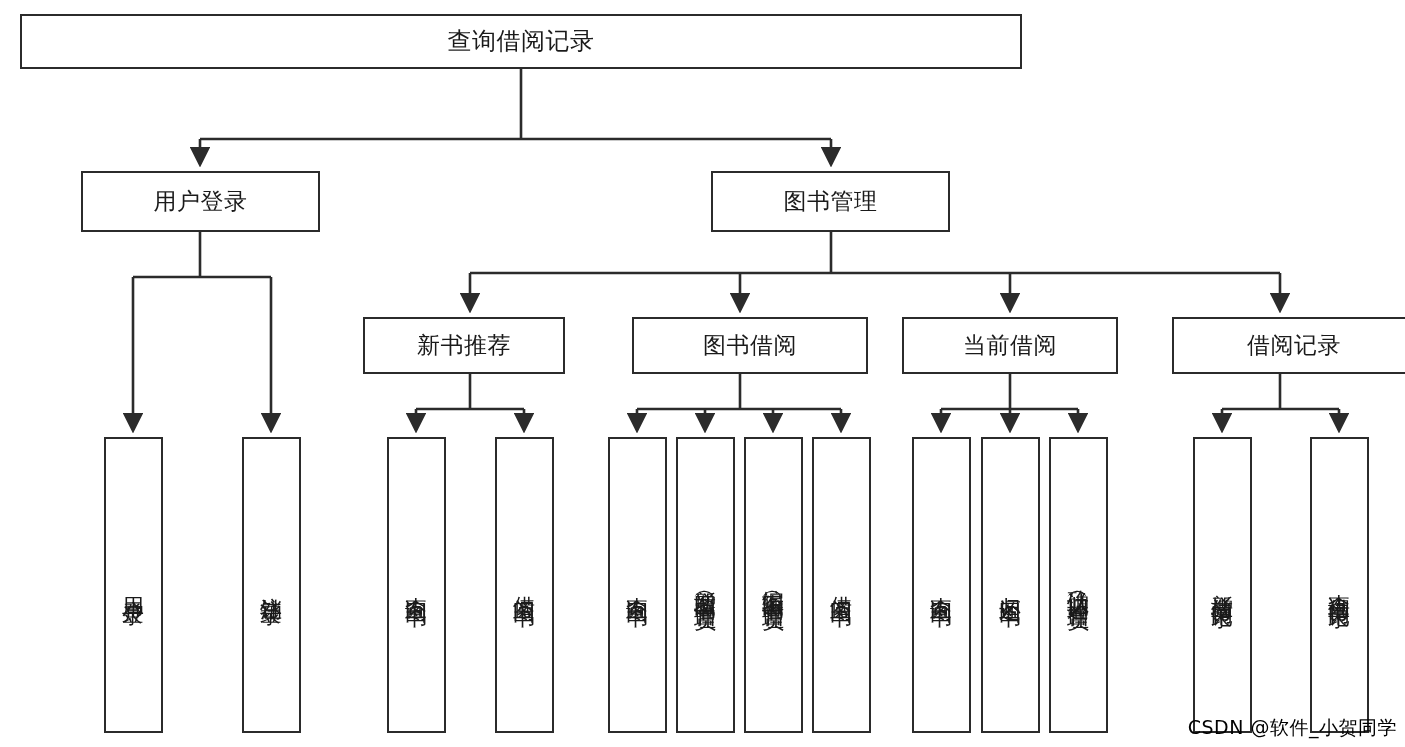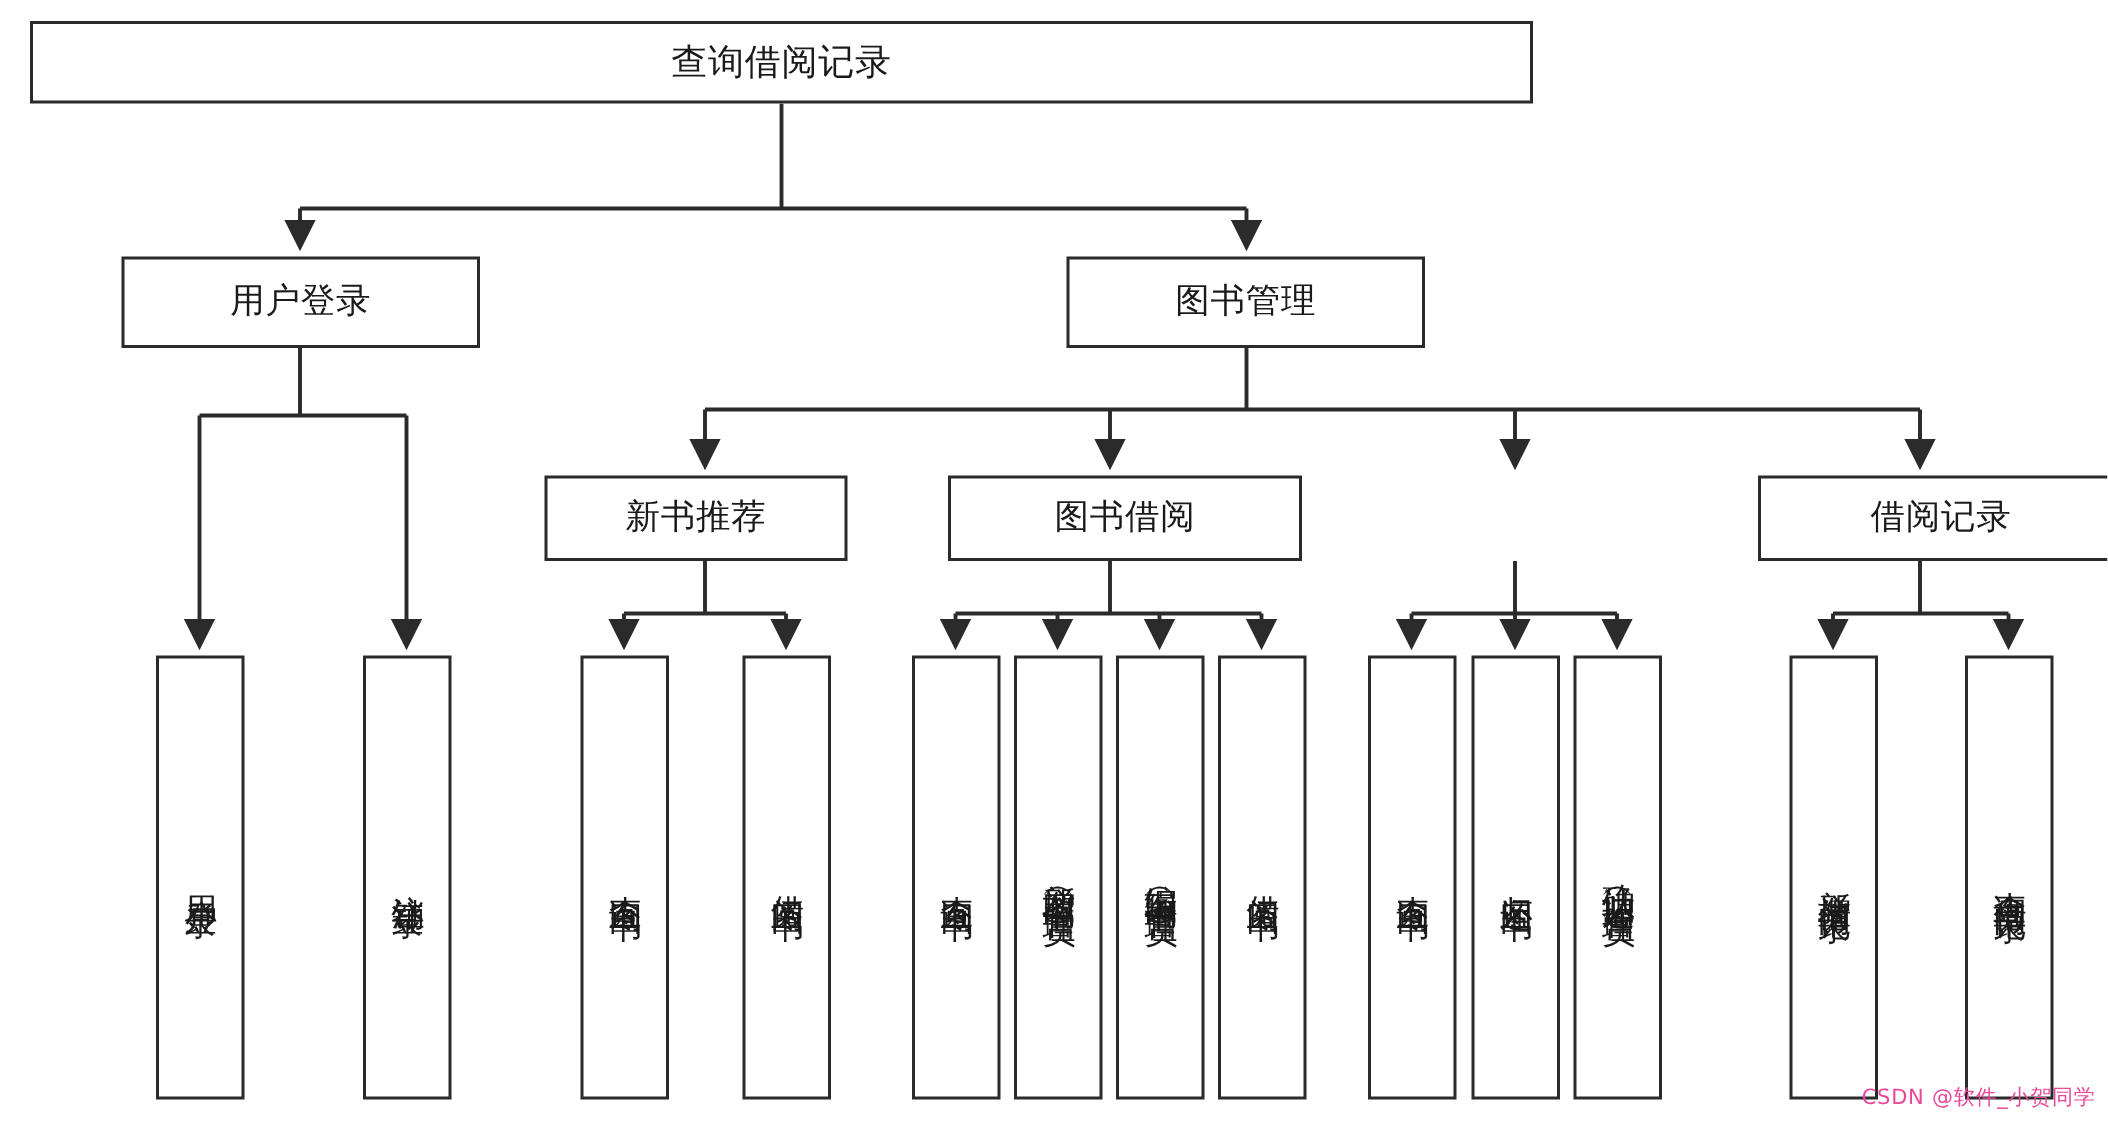--- a/index.html
+++ b/index.html
@@ -51,22 +51,22 @@
     font-size:22px;
     line-height:1.32;
     letter-spacing:3px;
     white-space:nowrap;
     max-height:100%;
   }
   .watermark{
     position:absolute;
     right:8px;
     bottom:6px;
-    font-size:14px;
-    color:#ec4899;
+    font-size:19px;
+    color:#000000;
     letter-spacing:0.5px;
     white-space:nowrap;
     z-index:6;
     margin-top:16px;
   }
 </style>
 </head>
 <body>
 
 <div id="canvas">
@@ -132,20 +132,23 @@
   <div class="node" style="left:711px; top:171px; width:239px; height:61px;">
     <span class="label">图书管理</span>
   </div>
 
   <div class="node" style="left:363px; top:317px; width:202px; height:57px;">
     <span class="label">新书推荐</span>
   </div>
   <div class="node" style="left:632px; top:317px; width:236px; height:57px;">
     <span class="label">图书借阅</span>
   </div>
+  <div class="node" style="left:902px; top:317px; width:216px; height:57px;">
+    <span class="label">当前借阅</span>
+  </div>
   <div class="node" style="left:1172px; top:317px; width:244px; height:57px;">
     <span class="label">借阅记录</span>
   </div>
 
   <div class="node leaf" style="left:104px; top:437px; width:59px; height:296px;">
     <span class="label">用户登录</span>
   </div>
   <div class="node leaf" style="left:242px; top:437px; width:59px; height:296px;">
     <span class="label">注销登录</span>
   </div>

